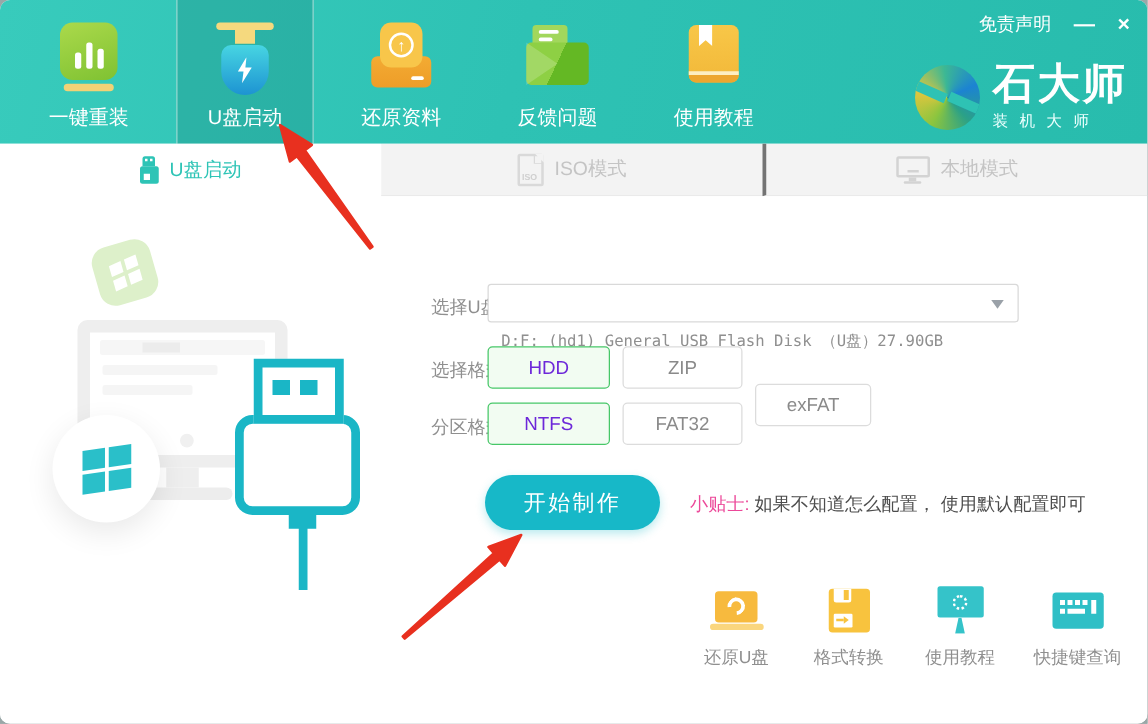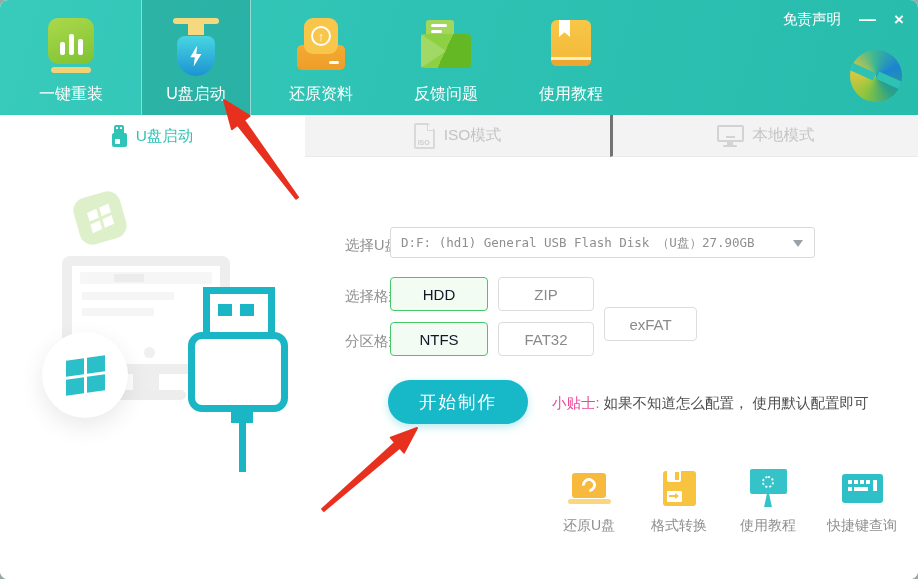--- a/index.html
+++ b/index.html
@@ -122,26 +122,26 @@
   .plug-body{position:absolute;left:188px;top:332px;width:100px;height:80px;border:7px solid #1ab6c6;
     border-radius:14px;background:#fff;z-index:2;}
   .plug-neck{position:absolute;left:231px;top:410px;width:22px;height:13px;background:#1ab6c6;z-index:2;}
   .plug-cable{position:absolute;left:239px;top:422px;width:7px;height:50px;background:#1ab6c6;z-index:2;}
 
   
   .f-label{position:absolute;font-size:14.5px;color:#8f8f8f;white-space:nowrap;}
   .usb-select{position:absolute;left:390px;top:227px;width:425px;height:31px;border:1px solid #d9d9d9;
     border-radius:3px;background:#fff;cursor:pointer;}
   .usb-select .val{display:block;padding:0 26px 0 10px;line-height:29px;font-size:12.5px;color:#8f8f8f;
-    font-family:"DejaVu Sans Mono","Liberation Mono",monospace;white-space:nowrap;overflow:hidden;}
+    font-family:"DejaVu Sans Mono","Liberation Mono",monospace;white-space:nowrap;overflow:hidden;margin-top:30px;}
   .usb-select .caret{position:absolute;right:11px;top:12px;width:0;height:0;
     border-left:5.5px solid transparent;border-right:5.5px solid transparent;border-top:7px solid #9aa1a8;}
   .opt{position:absolute;height:34px;border-radius:4px;background:#fff;border:1px solid #dcdcdc;
     color:#8a8a8a;font-size:15px;text-align:center;line-height:32px;cursor:pointer;}
-  .opt.sel{border-color:#47c768;color:#0f172a;background:#f2fcf2;}
+  .opt.sel{border-color:#47c768;color:#6d28d9;background:#f2fcf2;}
   .start-btn{position:absolute;left:388px;top:380px;width:140px;height:44px;border:none;border-radius:22px;
     background:#17b8c8;color:#fff;font-size:17.5px;letter-spacing:2px;cursor:pointer;
     box-shadow:0 3px 8px rgba(23,184,200,0.3);}
   .tip{position:absolute;left:552px;top:394px;font-size:14.5px;white-space:nowrap;}
   .tip .pre{color:#ec4899;} .tip .txt{color:#4d4d4d;}
 
   
   .tool{position:absolute;top:466px;width:100px;display:flex;flex-direction:column;align-items:center;cursor:pointer;}
   .tool .lbl{margin-top:7px;font-size:14px;color:#8f8f8f;white-space:nowrap;}
   .t-ico{height:44px;display:flex;align-items:center;justify-content:center;}
@@ -257,20 +257,24 @@
     <div class="titlebar">
       <span class="disclaimer">免责声明</span>
       <span class="win-btn">—</span>
       <span class="win-btn">×</span>
     </div>
 
     <div class="brand">
       <div class="brand-logo">
         <i class="cut1"></i>
           <i class="cut2"></i>
+      </div>
+      <div class="brand-text">
+        <div class="name">石大师</div>
+        <div class="tag">装机大师</div>
       </div>
     </div>
   </div>
 
   <div class="tabs">
     <div class="tab active">
       <span class="ic-usb-s">
         <span class="cap">
             <i class="d1"></i>
             <i class="d2"></i>

